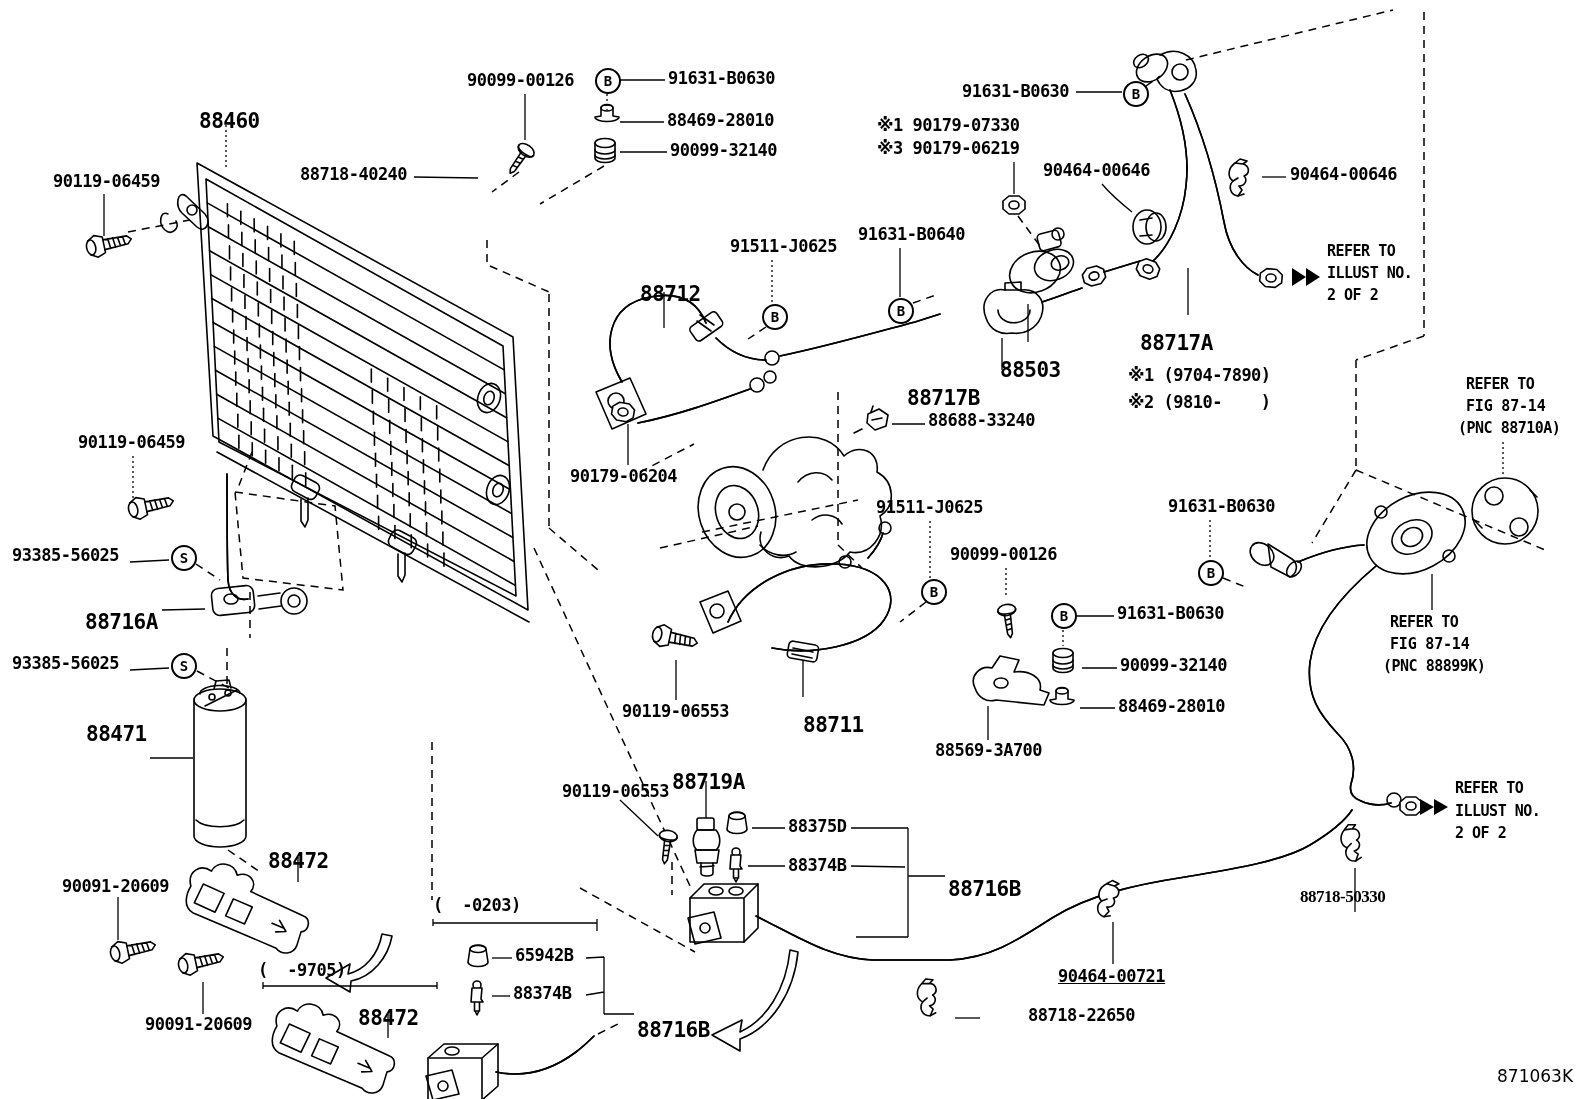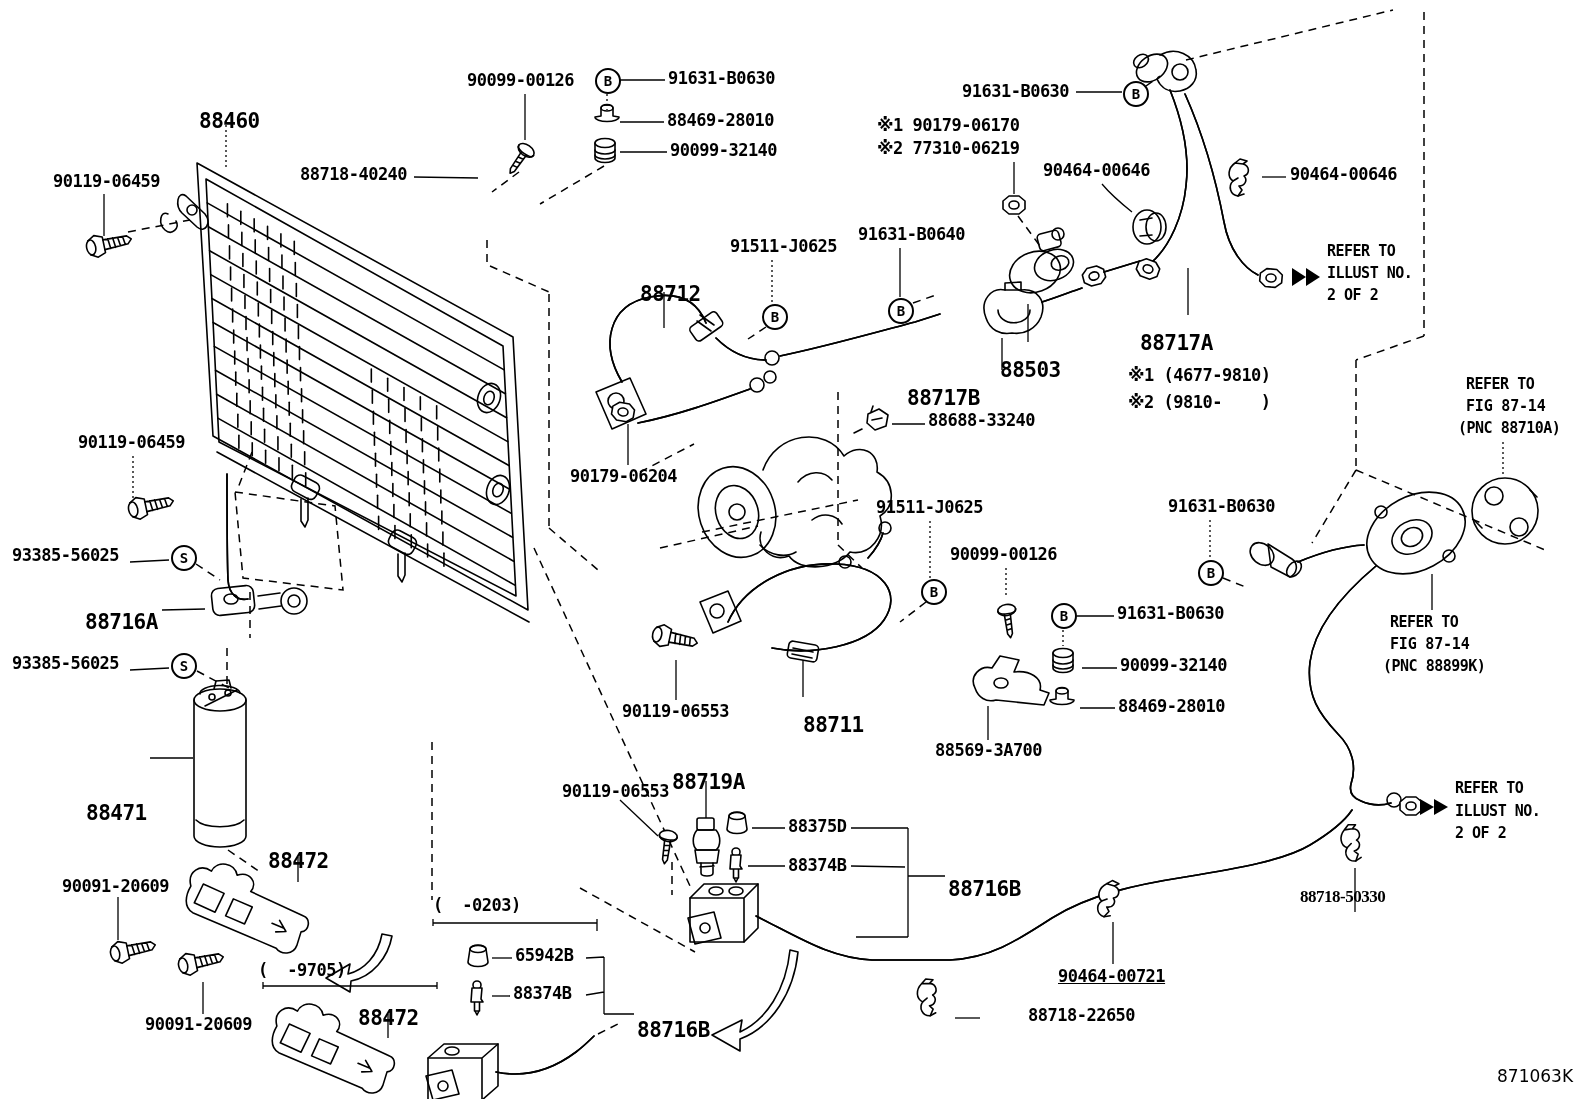--- a/index.html
+++ b/index.html
@@ -492,47 +492,47 @@
 
 <div id="labels">
       <div class="label lg" style="left: 467px; top: 72px;">90099-00126</div>
       <div class="label lg" style="left: 668px; top: 70px;">91631-B0630</div>
       <div class="label lg" style="left: 667px; top: 112px;">88469-28010</div>
       <div class="label lg" style="left: 670px; top: 142px;">90099-32140</div>
       <div class="label xl" style="left: 199px; top: 96px;">88460</div>
       <div class="label lg" style="left: 53px; top: 173px;">90119-06459</div>
       <div class="label lg" style="left: 300px; top: 166px;">88718-40240</div>
       <div class="label lg" style="left: 962px; top: 83px;">91631-B0630</div>
-      <div class="label lg" style="left: 877px; top: 117px;">※1 90179-06170</div>
-      <div class="label lg" style="left: 877px; top: 140px;">※2 77310-06219</div>
+      <div class="label lg" style="left: 877px; top: 117px;">※1 90179-07330</div>
+      <div class="label lg" style="left: 877px; top: 140px;">※3 90179-06219</div>
       <div class="label lg" style="left: 1043px; top: 162px;">90464-00646</div>
       <div class="label lg" style="left: 1290px; top: 166px;">90464-00646</div>
       <div class="label md" style="left: 1327px; top: 244px;">REFER TO</div>
       <div class="label md" style="left: 1327px; top: 266px;">ILLUST NO.</div>
       <div class="label md" style="left: 1327px; top: 288px;">2 OF 2</div>
       <div class="label lg" style="left: 730px; top: 238px;">91511-J0625</div>
       <div class="label lg" style="left: 858px; top: 226px;">91631-B0640</div>
       <div class="label xl" style="left: 640px; top: 269px;">88712</div>
       <div class="label xl" style="left: 1140px; top: 318px;">88717A</div>
       <div class="label xl" style="left: 1000px; top: 345px;">88503</div>
       <div class="label xl" style="left: 907px; top: 373px;">88717B</div>
-      <div class="label lg" style="left: 1128px; top: 367px;">※1 (4677-9810)</div>
+      <div class="label lg" style="left: 1128px; top: 367px;">※1 (9704-7890)</div>
       <div class="label lg" style="left: 1128px; top: 394px;">※2 (9810-    )</div>
       <div class="label lg" style="left: 928px; top: 412px;">88688-33240</div>
       <div class="label md" style="left: 1466px; top: 377px;">REFER TO</div>
       <div class="label md-b" style="left: 1466px; top: 399px;">FIG 87-14</div>
       <div class="label md" style="left: 1458px; top: 421px;">(PNC 88710A)</div>
       <div class="label lg" style="left: 570px; top: 468px;">90179-06204</div>
       <div class="label lg" style="left: 876px; top: 499px;">91511-J0625</div>
       <div class="label lg" style="left: 1168px; top: 498px;">91631-B0630</div>
       <div class="label lg" style="left: 78px; top: 434px;">90119-06459</div>
       <div class="label lg" style="left: 12px; top: 547px;">93385-56025</div>
       <div class="label xl" style="left: 85px; top: 597px;">88716A</div>
       <div class="label lg" style="left: 12px; top: 655px;">93385-56025</div>
-      <div class="label xl" style="left: 86px; top: 788px; text-align: right;">88471</div>
+      <div class="label xl" style="left: 86px; top: 709px; text-align: right;">88471</div>
       <div class="label lg" style="left: 950px; top: 546px;">90099-00126</div>
       <div class="label lg" style="left: 1117px; top: 605px;">91631-B0630</div>
       <div class="label lg" style="left: 1120px; top: 657px;">90099-32140</div>
       <div class="label lg" style="left: 1118px; top: 698px;">88469-28010</div>
       <div class="label md" style="left: 1390px; top: 615px;">REFER TO</div>
       <div class="label md-b" style="left: 1390px; top: 637px;">FIG 87-14</div>
       <div class="label md" style="left: 1383px; top: 659px;">(PNC 88899K)</div>
       <div class="label lg" style="left: 622px; top: 703px;">90119-06553</div>
       <div class="label xl" style="left: 803px; top: 700px;">88711</div>
       <div class="label lg" style="left: 935px; top: 742px;">88569-3A700</div>

